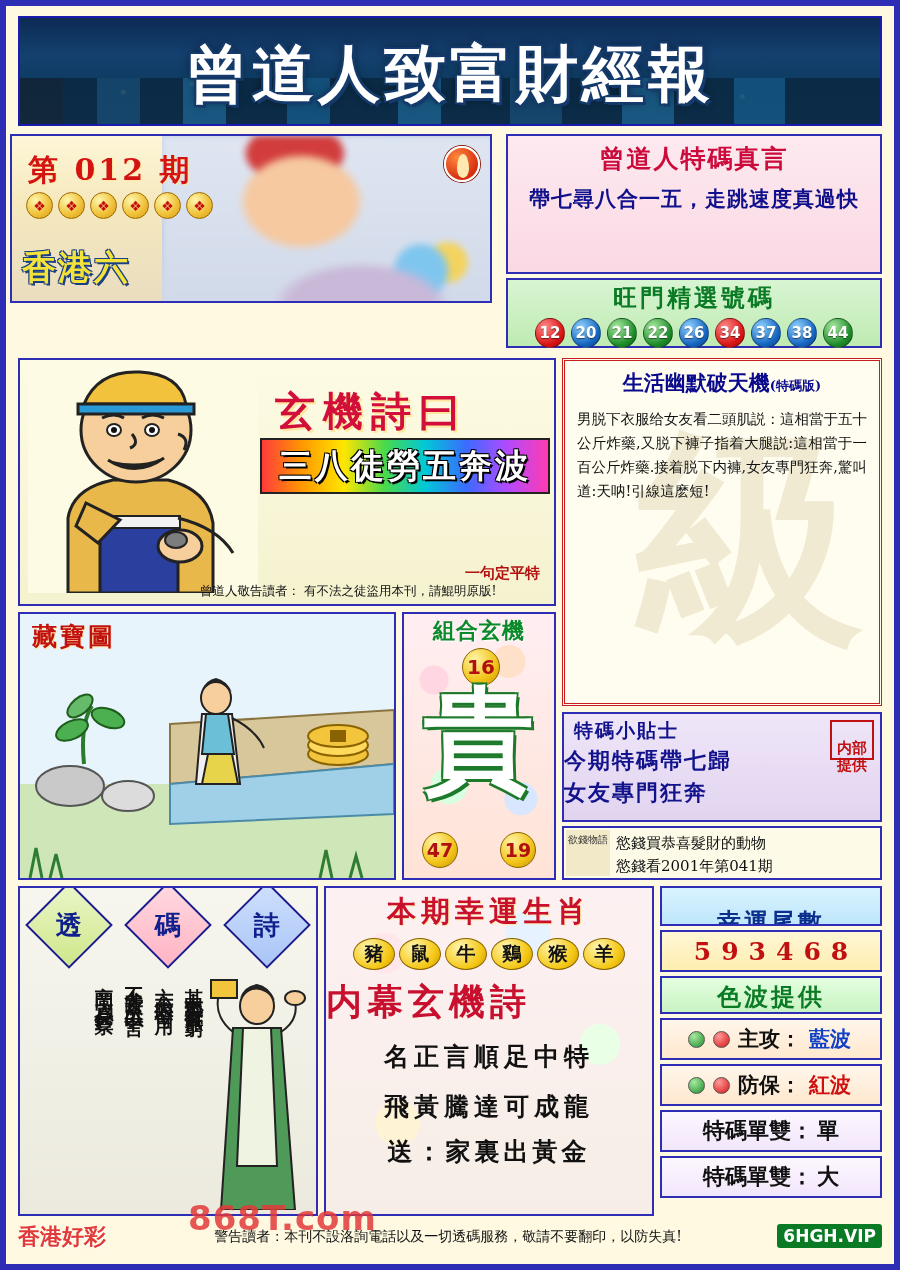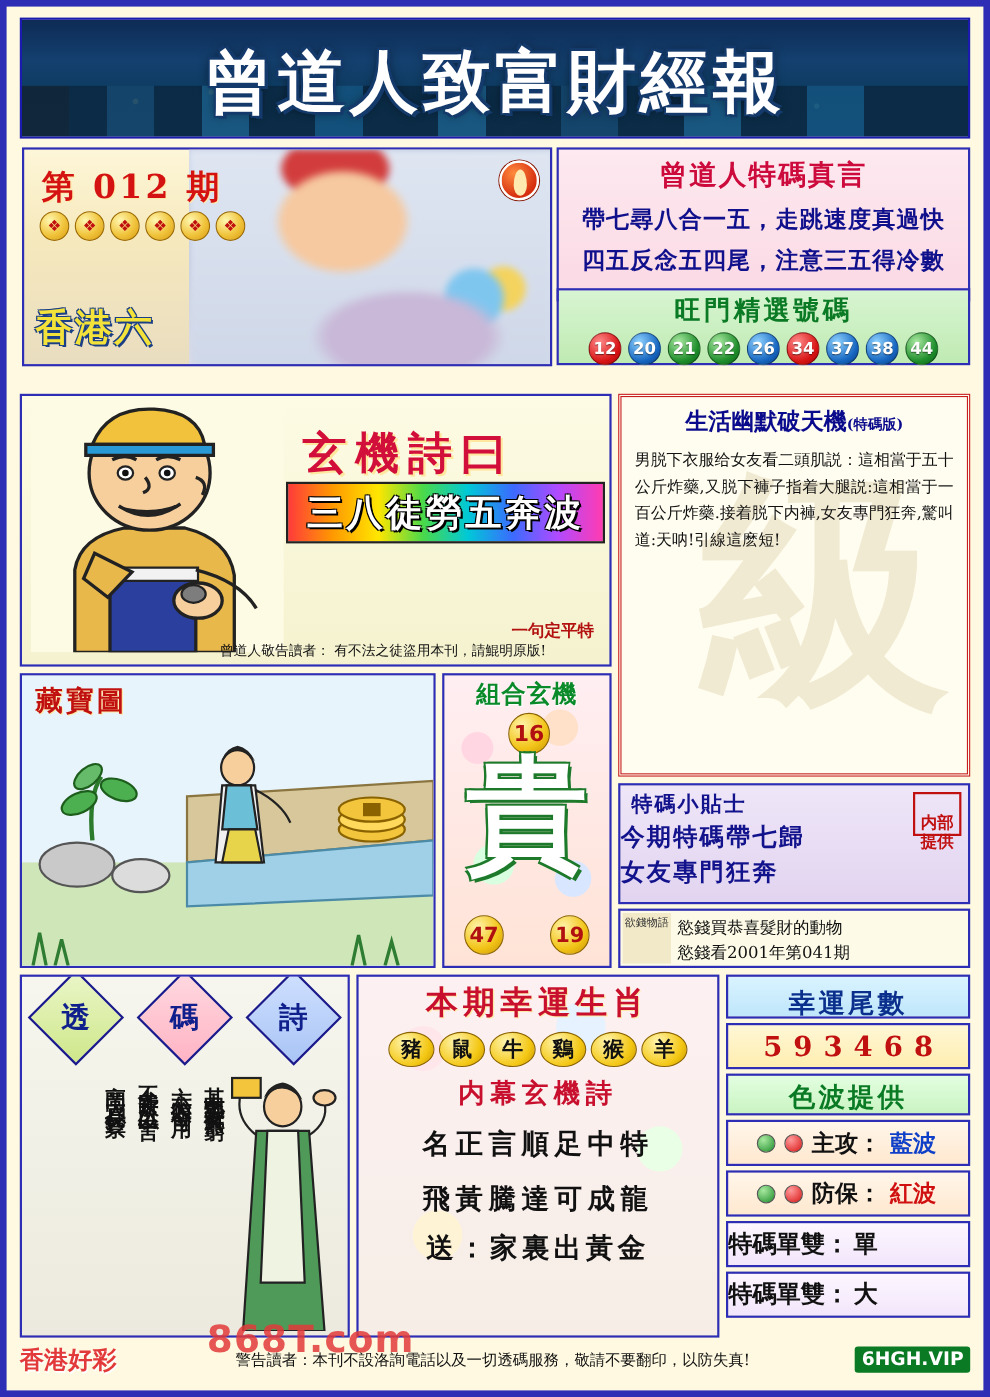--- a/index.html
+++ b/index.html
@@ -51,21 +51,21 @@
     font-weight:bold;
     font-size:62px;
     letter-spacing:4px;
     color:#ffffff;
     text-shadow:
       3px 3px 0 #143a6b, -2px -2px 0 #143a6b, 2px -2px 0 #143a6b, -2px 2px 0 #143a6b,
       0 0 10px rgba(0,0,0,.6);
   }
   
   .issue-box {
-    position:absolute; left:14px; top:128px; width:482px; height:199px;
+    position:absolute; left:4px; top:128px; width:482px; height:169px;
     background:linear-gradient(180deg,#fdf6d8 0%, #f6e9bd 40%, #e9ddc0 100%);
     border:2px solid #2d2db5;
     overflow:hidden;
   }
   .issue-no {
     position:absolute; left:16px; top:14px;
     font-family:"DejaVu Serif", serif;
     font-weight:bold; font-size:30px; color:#d41212;
     letter-spacing:3px;
     text-shadow:1px 1px 0 #ffe9a8;
@@ -125,21 +125,21 @@
     text-align:center; margin-top:6px;
     font-family:"DejaVu Serif", serif; font-weight:bold;
     font-size:25px; color:#cc0a3c; letter-spacing:2px;
   }
   .tema-line {
     text-align:center; margin-top:10px;
     font-family:"DejaVu Serif", serif; font-weight:bold;
     font-size:21px; color:#10108c; letter-spacing:1px;
   }
   .hot-box {
-    position:absolute; left:500px; top:256px; width:376px; height:70px;
+    position:absolute; left:500px; top:272px; width:376px; height:70px;
     background:linear-gradient(180deg,#d8f5d2 0%, #bfeab2 100%);
     border:2px solid #2d2db5;
   }
   .hot-title {
     text-align:center; margin-top:2px;
     font-family:"DejaVu Serif", serif; font-weight:bold;
     font-size:24px; color:#0a7a24; letter-spacing:3px;
   }
   .hot-balls { display:flex; justify-content:center; gap:6px; margin-top:4px; }
   .hball {
@@ -363,23 +363,23 @@
   .zodiac-row { display:flex; justify-content:center; gap:4px; margin-top:6px; }
   .zodiac {
     width:42px;height:32px;border-radius:50%;
     background:radial-gradient(circle at 35% 28%, #fff5b0, #f4c713 65%, #c79605);
     border:1px solid #8a6300;
     display:flex;align-items:center;justify-content:center;
     font-family:"DejaVu Serif", serif; font-weight:bold;
     font-size:19px; color:#111;
   }
   .mid-title2 {
-    text-align:center; margin-top:8px;
-    font-family:"DejaVu Serif", serif; font-weight:bold;
-    font-size:24px; color:#c8102e; letter-spacing:5px;
+    text-align:left; margin-top:8px;
+    font-family:"DejaVu Serif", serif; font-weight:bold;
+    font-size:36px; color:#c8102e; letter-spacing:5px;
   }
   .mid-verse {
     text-align:center; margin-top:10px;
     font-family:"DejaVu Serif", serif; font-weight:bold;
     font-size:25px; color:#111; letter-spacing:5px; line-height:40px;
   }
   .mid-send {
     text-align:center; margin-top:8px;
     font-family:"DejaVu Serif", serif; font-weight:bold;
     font-size:25px; color:#111; letter-spacing:4px;
@@ -387,21 +387,21 @@
   
   .right-col { position:absolute; left:654px; top:880px; width:222px; height:330px; }
   .rb {
     border:2px solid #2d2db5; margin-bottom:4px; overflow:hidden;
   }
   .rb-title {
     text-align:center;
     font-family:"DejaVu Serif", serif; font-weight:bold;
     font-size:24px; letter-spacing:3px;
   }
-  .lucky-tail { background:linear-gradient(180deg,#d9f3ff,#bfe6fb); height:40px; padding-top:8px;}
+  .lucky-tail { background:linear-gradient(180deg,#d9f3ff,#bfe6fb); height:40px; padding-top:18px;}
   .lucky-tail .rb-title { color:#0a2f8c; }
   .lucky-nums {
     background:linear-gradient(180deg,#fff7d6,#ffeeb0);
     height:42px;
     display:flex; align-items:center; justify-content:center; gap:10px;
     font-family:"DejaVu Serif", serif; font-weight:bold; font-size:25px; color:#c01010;
   }
   .sebo { background:linear-gradient(180deg,#e3ffe0,#c9f3c2); height:38px; padding-top:3px;}
   .sebo .rb-title { color:#0a7a24; }
   .wave-row {
@@ -412,21 +412,21 @@
   .wd-green{background:radial-gradient(circle at 33% 28%,#a8e9a0,#1d8c2a);}
   .wd-red{background:radial-gradient(circle at 33% 28%,#ff9a9a,#d81414);}
   .wave-label {
     font-family:"DejaVu Serif", serif; font-weight:bold; font-size:21px; color:#111;
   }
   .wave-val { font-family:"DejaVu Serif", serif; font-weight:bold; font-size:21px; }
   .v-blue { color:#1040c8; }
   .v-red { color:#d01010; }
   .kv-row {
     background:linear-gradient(180deg,#fdf7ff,#f2e6fb);
-    height:42px; display:flex; align-items:center; gap:4px;
+    height:42px; display:flex; align-items:center; justify-content:center; gap:4px;
     font-family:"DejaVu Serif", serif; font-weight:bold; font-size:22px; color:#111;
   }
   
   .footer {
     position:absolute; left:12px; bottom:6px; width:864px; height:40px;
   }
   .footer-note {
     position:absolute; left:130px; top:10px; width:600px;
     text-align:center;
     font-family:"DejaVu Serif", serif; font-size:14px; color:#111;
@@ -472,21 +472,20 @@
       <div class="mini-ball">❖</div>
       <div class="mini-ball">❖</div>
     </div>
     <div class="logo-circle"></div>
     <div class="hk-banner">香港六</div>
   </div>
 
   <div class="tema-box">
     <div class="tema-title">曾道人特碼真言</div>
     <div class="tema-line">帶七尋八合一五，走跳速度真過快</div>
-    <div class="tema-line">四五反念五四尾，注意三五得冷數</div>
   </div>
 
   <div class="hot-box">
     <div class="hot-title">旺門精選號碼</div>
     <div class="hot-balls">
       <div class="hball hb-red">12</div>
       <div class="hball hb-blue">20</div>
       <div class="hball hb-green">21</div>
       <div class="hball hb-green">22</div>
       <div class="hball hb-blue">26</div>

